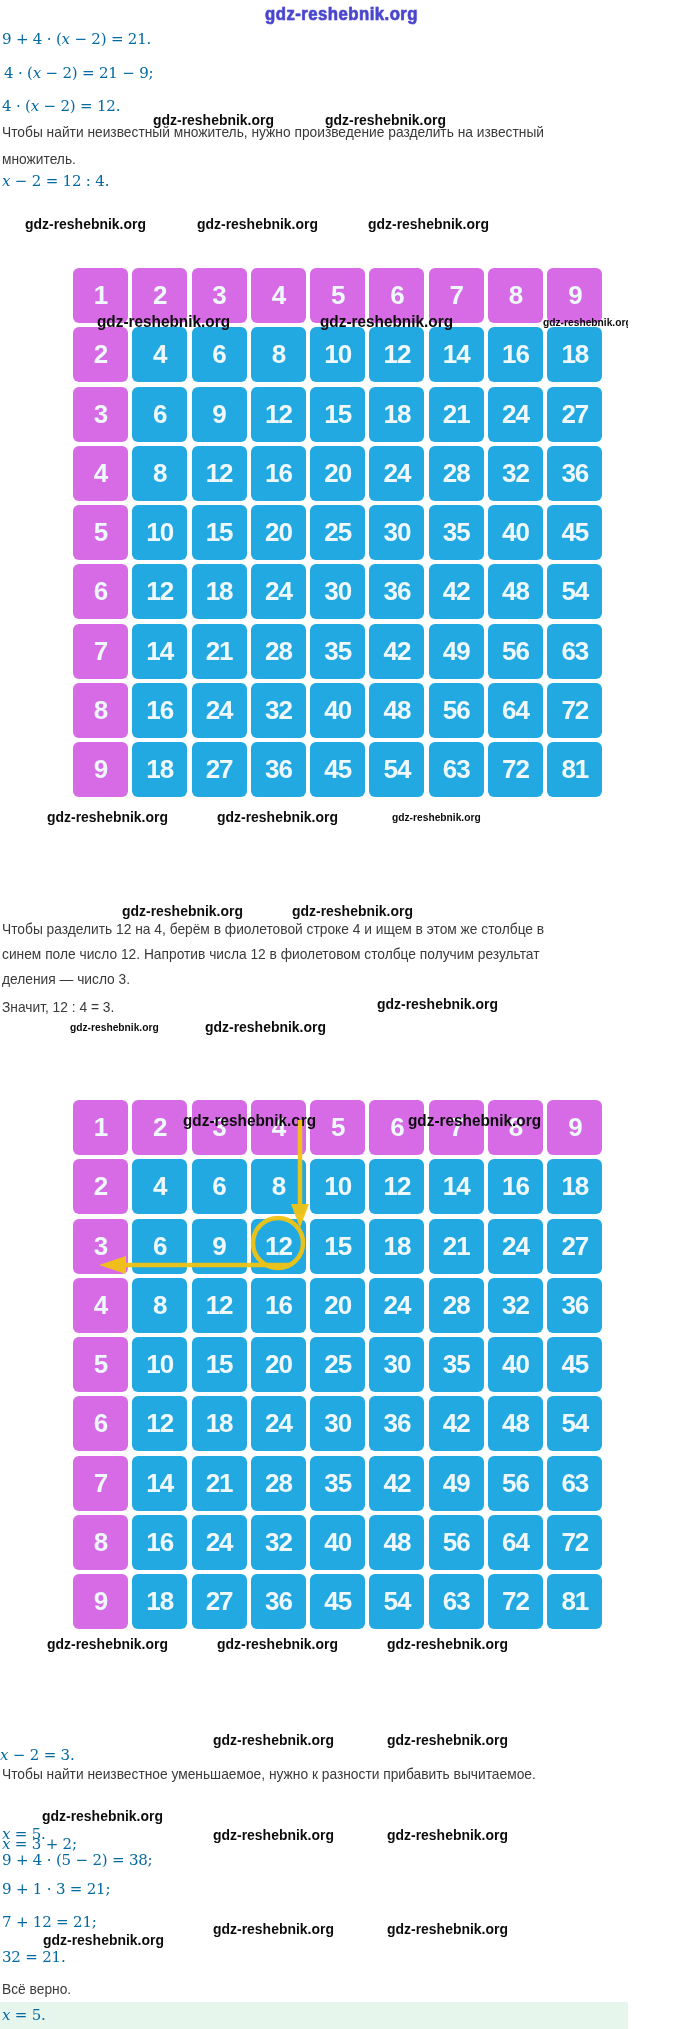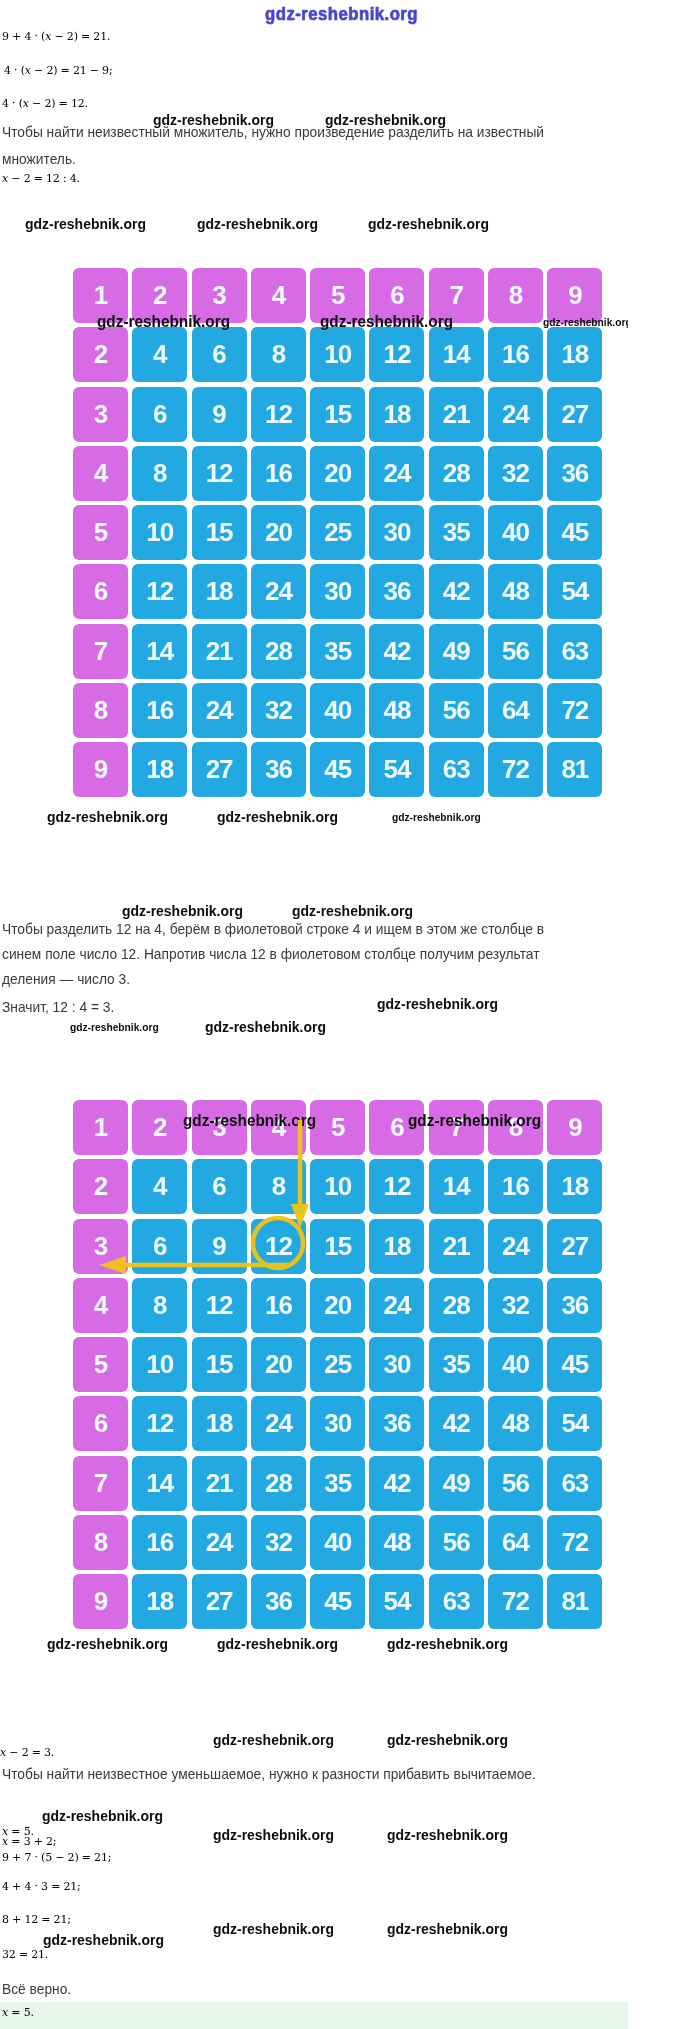--- a/index.html
+++ b/index.html
@@ -1,20 +1,20 @@
 <!DOCTYPE html>
 <html style="--purple: #d76be5; --blue: #22a9e2; --celltext: #eef8fd; --yellow: #f2c413; --answerbg: #e7f6ec; --wmblue: #4a46cc;"><head>
 <meta charset="utf-8">
 <style>
   html,body{margin:0;padding:0;background:#fff;}
   #page{position:relative;width:628px;height:2029px;background:#fff;overflow:hidden;
         font-family:"Liberation Sans",sans-serif;color:#3b3b3b;}
   .abs{position:absolute;white-space:nowrap;}
   
-  .math{font-family:"DejaVu Serif",serif;font-size:11px;color:#000000;letter-spacing:-0.2px;}
+  .math{font-family:"DejaVu Serif",serif;font-size:15px;color:#0369a1;letter-spacing:-0.2px;}
   .math i{font-family:"DejaVu Serif",serif;}
   
   .text{font-size:14.5px;color:#3a3a3a;transform:scaleX(0.95);transform-origin:0 0;}
   
   .wm{font-weight:700;color:#0c0c0c;}
   .wm-reg{font-size:15px;transform:scaleX(0.93);transform-origin:0 0;}
   .wm-sm{font-size:11px;transform:scaleX(0.93);transform-origin:0 0;}
   .wm-tbl{font-size:16.5px;transform:scaleX(0.93);transform-origin:0 0;}
   .wm-blue{font-size:18px;color:var(--wmblue,#4a46cc);-webkit-text-stroke:0.6px var(--wmblue,#4a46cc);
            text-shadow:0 0 2px #cfcdf3;letter-spacing:0.5px;transform:scaleX(0.93);transform-origin:0 0;}
@@ -254,23 +254,23 @@
 
   <div class="abs wm wm-reg" style="left:213px;top:1731px">gdz-reshebnik.org</div>
   <div class="abs wm wm-reg" style="left:387px;top:1731px">gdz-reshebnik.org</div>
   <div class="abs math" style="left:0;top:1746px"><i>x</i> − 2 = 3.</div>
   <div class="abs text" style="left:2px;top:1766px">Чтобы найти неизвестное уменьшаемое, нужно к разности прибавить вычитаемое.</div>
   <div class="abs math" style="left:2px;top:1835px"><i>x</i> = 3 + 2;</div>
   <div class="abs wm wm-reg" style="left:42px;top:1807px">gdz-reshebnik.org</div>
   <div class="abs math" style="left:2px;top:1825px"><i>x</i> = 5.</div>
   <div class="abs wm wm-reg" style="left:213px;top:1826px">gdz-reshebnik.org</div>
   <div class="abs wm wm-reg" style="left:387px;top:1826px">gdz-reshebnik.org</div>
-  <div class="abs math" style="left:2px;top:1851px">9 + 7 · (5 − 2) = 21;</div>
-  <div class="abs math" style="left:2px;top:1880px">4 + 4 · 3 = 21;</div>
-  <div class="abs math" style="left:2px;top:1913px">8 + 12 = 21;</div>
+  <div class="abs math" style="left:2px;top:1851px">9 + 4 · (5 − 2) = 38;</div>
+  <div class="abs math" style="left:2px;top:1880px">9 + 1 · 3 = 21;</div>
+  <div class="abs math" style="left:2px;top:1913px">7 + 12 = 21;</div>
   <div class="abs wm wm-reg" style="left:43px;top:1931px">gdz-reshebnik.org</div>
   <div class="abs wm wm-reg" style="left:213px;top:1920px">gdz-reshebnik.org</div>
   <div class="abs wm wm-reg" style="left:387px;top:1920px">gdz-reshebnik.org</div>
   <div class="abs math" style="left:2px;top:1948px">32 = 21.</div>
   <div class="abs text" style="left:2px;top:1981px">Всё верно.</div>
 
   <div id="answer-bar">
     <div class="math"><i>x</i> = 5.</div>
   </div>
 

